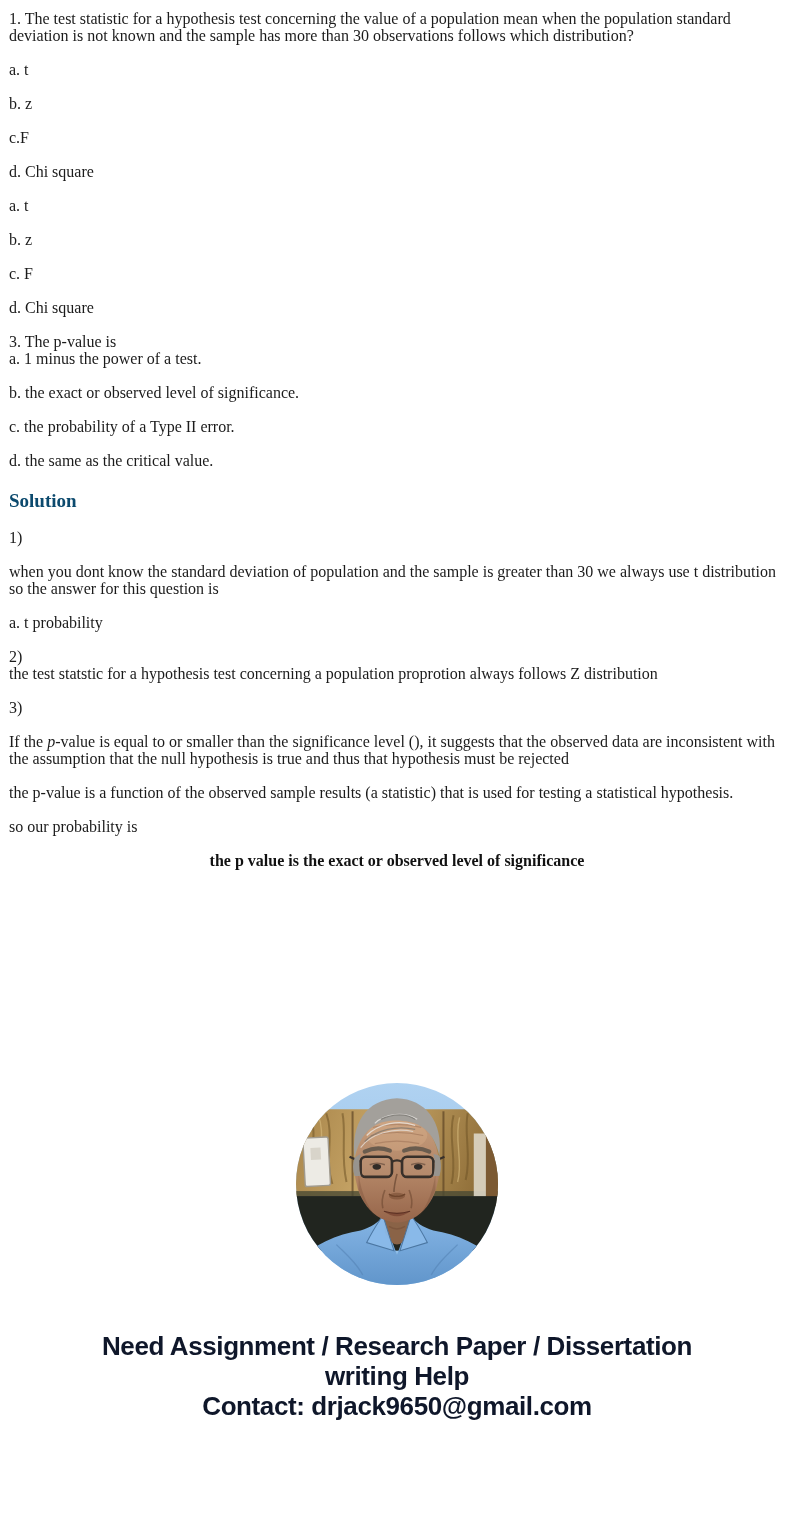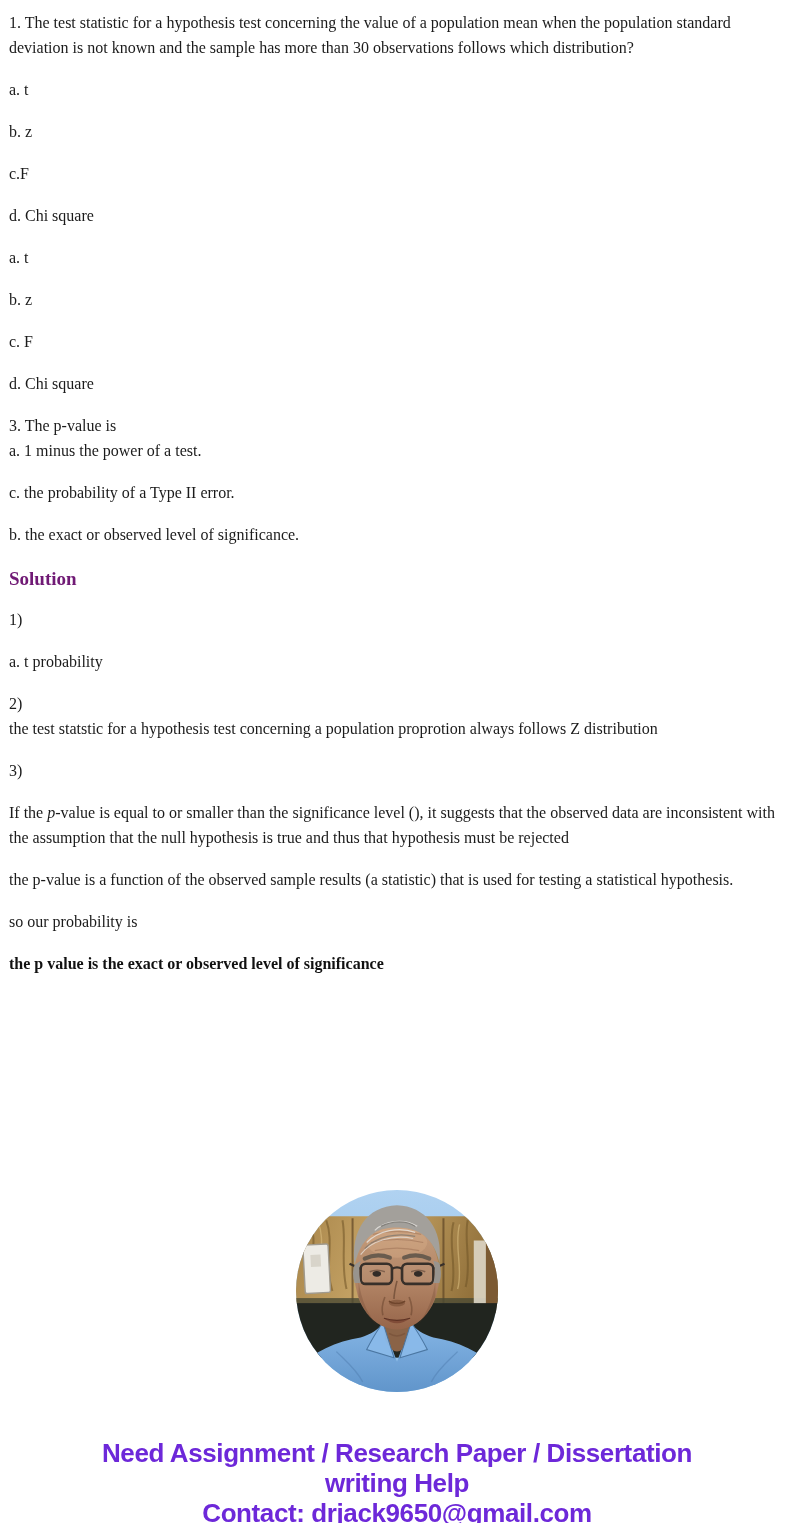--- a/index.html
+++ b/index.html
@@ -13,77 +13,80 @@
     overflow: hidden;
     font-family: "Liberation Serif", serif;
     font-size: 16px;
     color: #1b1b1b;
   }
   main {
     padding: 10px 9px 0 9px;
   }
   p {
     margin: 0 0 17px 0;
-    line-height: 25px;
+    line-height: 17px;
   }
   .solution-heading {
     font-family: "Liberation Serif", serif;
     font-size: 19px;
     line-height: 19px;
     font-weight: 700;
     margin: 22px 0 19px 0;
-    color: #701a75;
+    color: #0c4a6e;
   }
   .bold-line {
     font-weight: 700;
     color: #111111;
+    text-align: center;
   }
   figure.avatar-wrap {
     width: 202px;
     height: 202px;
     margin: 214px auto 0 auto;
     padding: 0;
   }
   footer.banner {
     margin-top: 46px;
     text-align: center;
     font-family: "Liberation Sans", sans-serif;
     font-weight: 700;
     font-size: 26px;
     line-height: 30px;
     letter-spacing: -0.4px;
-    color: #6d28d9;
+    color: #0f172a;
   }
 </style>
 </head>
 <body>
 
 <main>
 
   <section>
     <p>1. The test statistic for a hypothesis test concerning the value of a population mean when the population standard deviation is not known and the sample has more than 30 observations follows which distribution?</p>
     <p>a. t</p>
     <p>b. z</p>
     <p>c.F</p>
     <p>d. Chi square</p>
 
     <p>a. t</p>
     <p>b. z</p>
     <p>c. F</p>
     <p>d. Chi square</p>
 
     <p><span>3. The p-value is</span><br><span>a. 1 minus the power of a test.</span></p>
+    <p>b. the exact or observed level of significance.</p>
     <p>c. the probability of a Type II error.</p>
-    <p>b. the exact or observed level of significance.</p>
+    <p>d. the same as the critical value.</p>
   </section>
 
   <h2 class="solution-heading">Solution</h2>
 
   <section>
     <p>1)</p>
+    <p>when you dont know the standard deviation of population and the sample is greater than 30 we always use t distribution so the answer for this question is</p>
     <p>a. t probability</p>
 
     <p><span>2)</span><br><span>the test statstic for a hypothesis test concerning a population proprotion always follows Z distribution</span></p>
 
     <p>3)</p>
     <p><span>If the </span><i>p</i><span>-value is equal to or smaller than the significance level (), it suggests that the observed data are inconsistent with the assumption that the null hypothesis is true and thus that hypothesis must be rejected</span></p>
     <p>the p-value is a function of the observed sample results (a statistic) that is used for testing a statistical hypothesis.</p>
     <p>so our probability is</p>
     <p class="bold-line">the p value is the exact or observed level of significance</p>
   </section>

